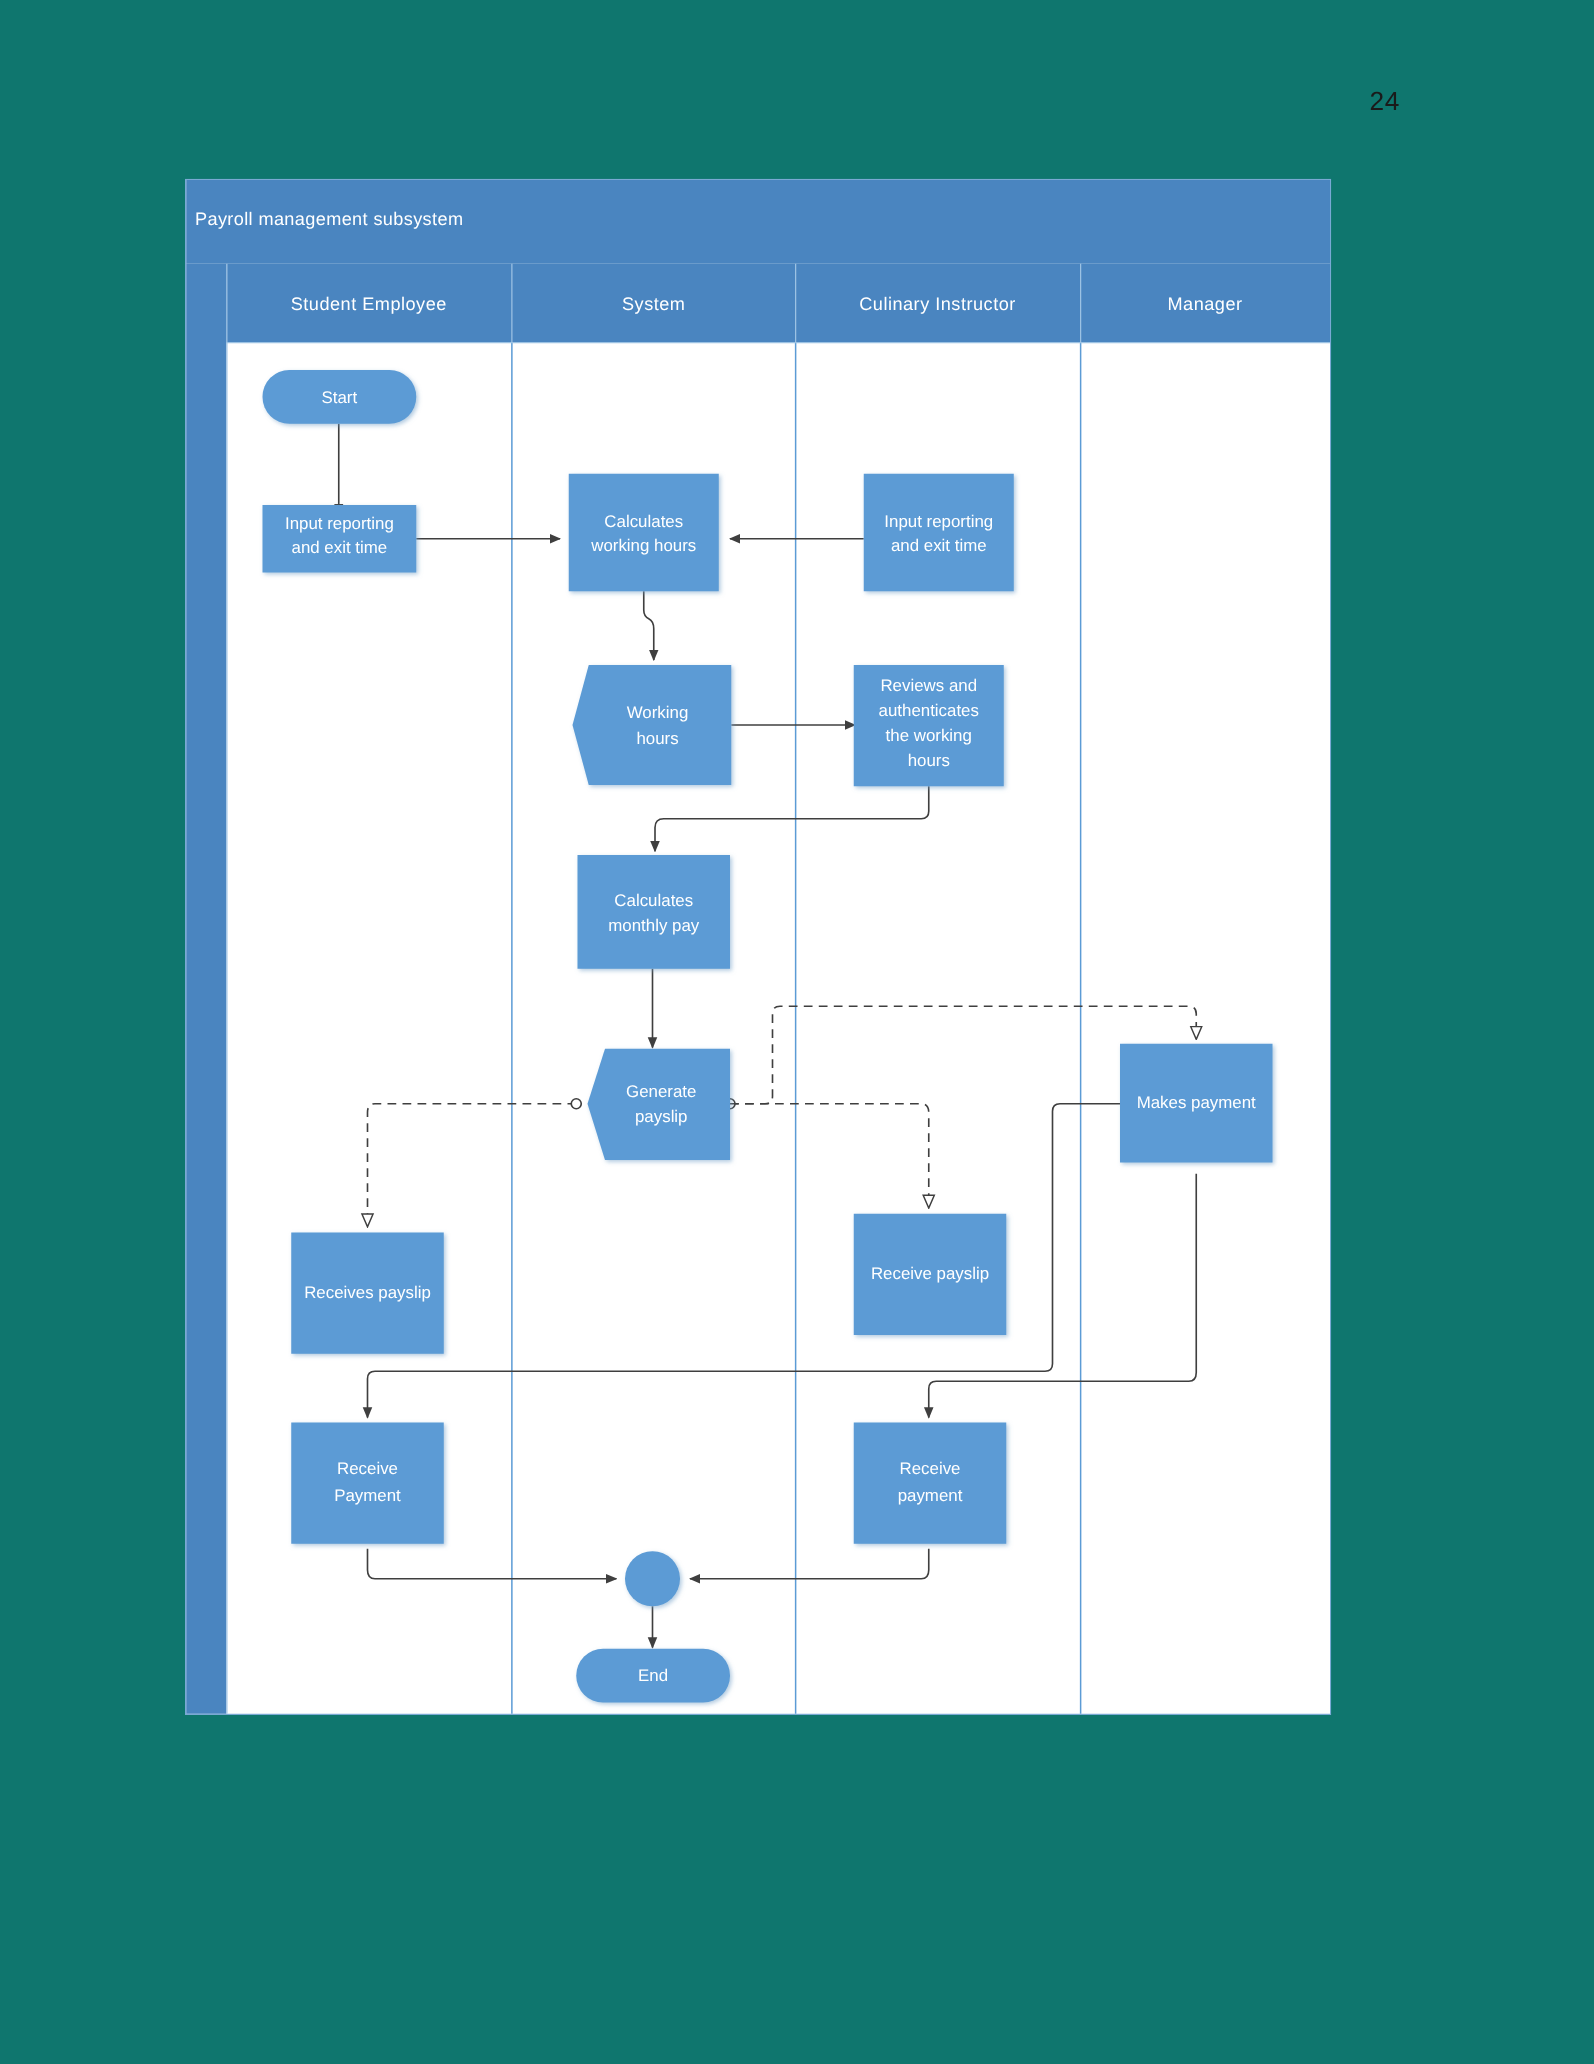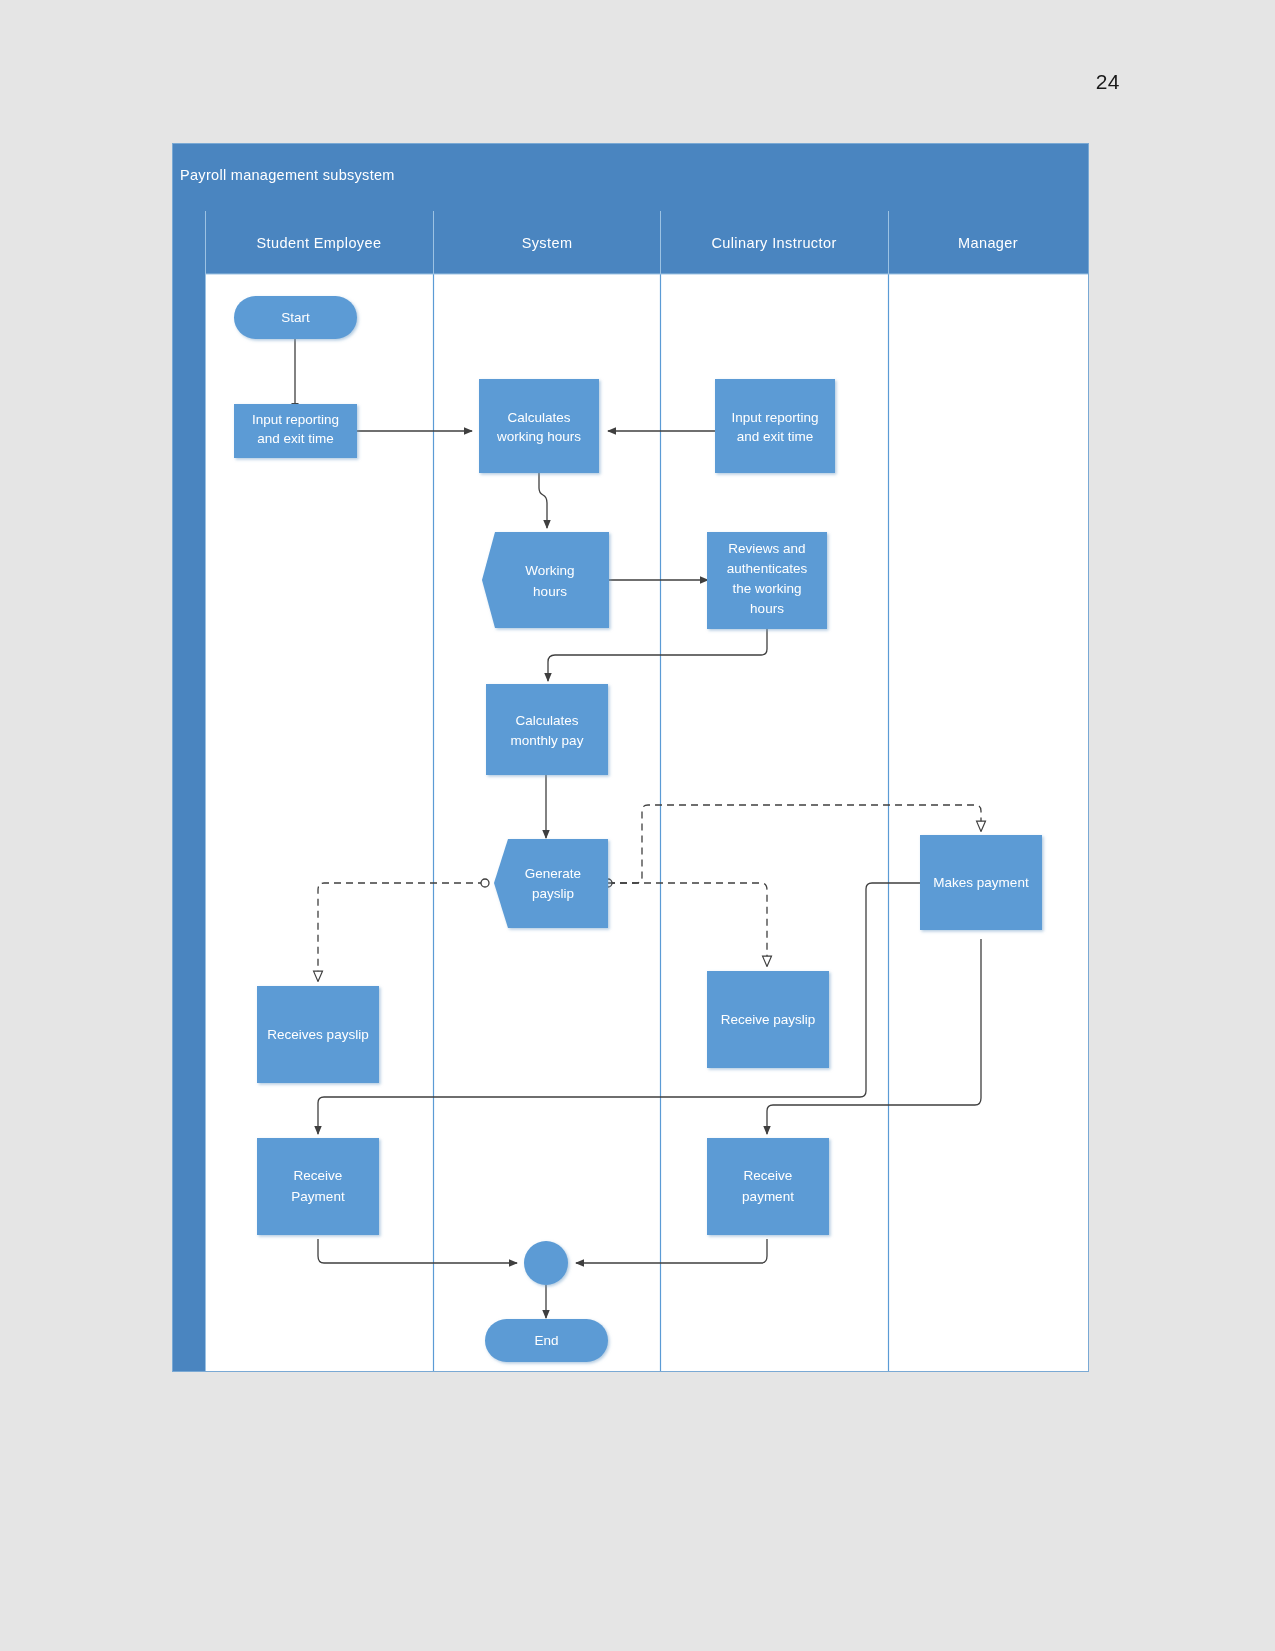--- a/index.html
+++ b/index.html
@@ -10,39 +10,38 @@
   body {
     width: 1275px;
     height: 1651px;
     position: relative;
     font-family: "Liberation Sans", sans-serif;
     overflow: hidden;
   }
   #page {
     position: absolute;
     inset: 0;
-    background: #e5e5e5;
+    background: #0f766e;
     padding-left: 31px;
   }
   #page-number {
     position: absolute;
     top: 70px;
     right: 155px;
     font-size: 21px;
     color: #1a1a1a;
     font-family: "Liberation Sans", sans-serif;
     letter-spacing: 0.5px;
   }
   #diagram-wrap {
     position: absolute;
     left: 148px;
     top: 143px;
     width: 1012px;
     height: 1229px;
-    margin-left: 24px;
   }
   svg#flow {
     display: block;
     width: 917px;
     height: 1229px;
   }
   .node-label {
     font-family: "Liberation Sans", sans-serif;
     font-size: 13.5px;
     fill: #ffffff;

